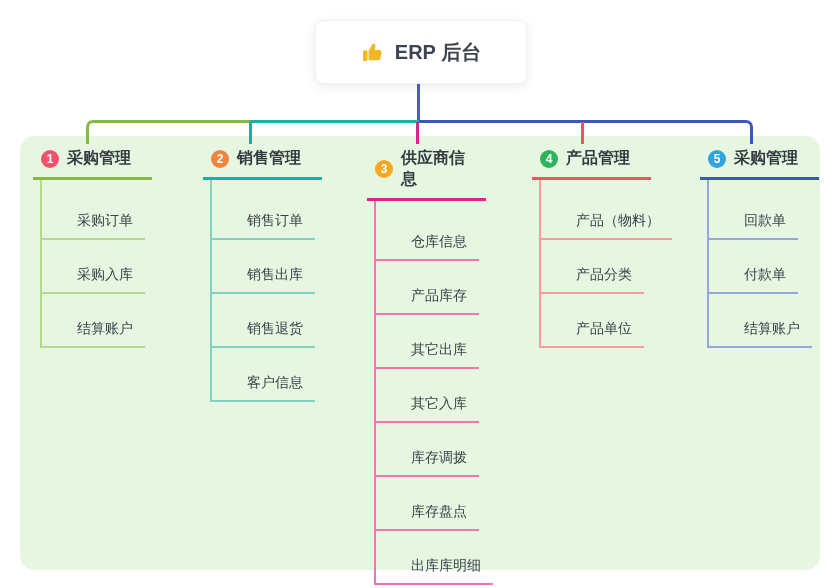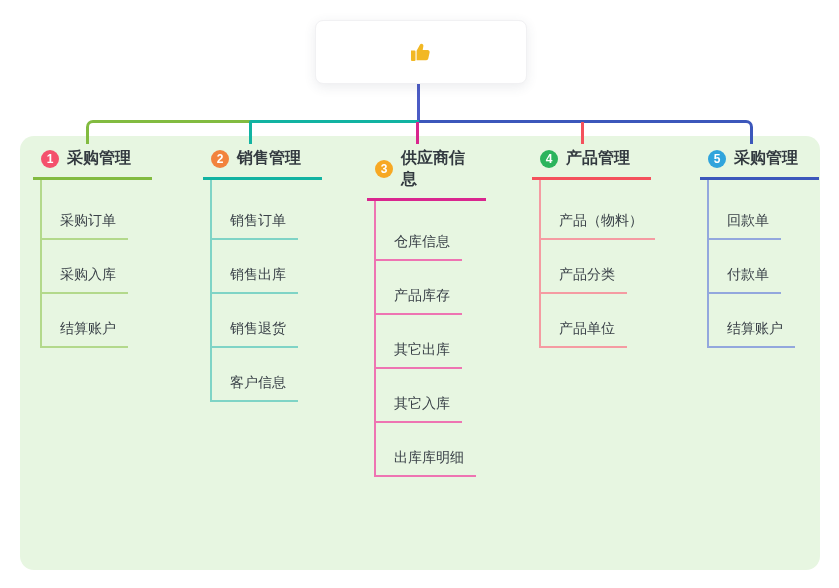--- a/index.html
+++ b/index.html
@@ -54,21 +54,21 @@
     background:var(--badge);color:#fff;
     font-size:12px;font-weight:700;line-height:18px;text-align:center;
   }
   .children{
     margin-left:7px;padding-top:6px;
     border-left:2px solid var(--cline);
   }
   .child{
     height:54px;box-sizing:border-box;width:max-content;
     display:flex;align-items:flex-end;
-    padding:0 12px 8px 18px;
+    padding:0 12px 8px 35px;
     border-bottom:2px solid var(--cline);
     font-size:14px;color:#3a4148;
     cursor:pointer;
   }
   #branch-0{left:33px;}
   #branch-1{left:203px;}
   #branch-2{left:367px;}
   #branch-3{left:532px;}
   #branch-4{left:700px;}
 </style>
@@ -86,20 +86,21 @@
   <div class="conn conn-fill" id="conn-magenta" style="color: rgb(217, 38, 142); border-color: rgb(217, 38, 142);"></div>
   <div class="conn conn-fill" id="conn-red" style="color: rgb(244, 81, 92); border-color: rgb(244, 81, 92);"></div>
 
   <div class="root-node">
     <span class="thumb">
       <svg viewBox="0 0 24 24" width="24" height="24" fill="#f2b824" xmlns="http://www.w3.org/2000/svg">
         <path d="M2 10.5h3.6c.5 0 .9.4.9.9v8.7c0 .5-.4.9-.9.9H2.9a.9.9 0 0 1-.9-.9v-9.6z"></path>
         <path d="M7.6 20.2V10.8l3.3-6.1c.3-.6.9-1 1.6-1 1.2 0 2.1 1.1 1.9 2.3l-.7 3.9h4.9c1.3 0 2.3 1.2 2 2.5l-1.3 6.2a2.1 2.1 0 0 1-2.1 1.7H8.5c-.5 0-.9-.1-.9-.1z"></path>
       </svg>
     </span>
+    <span>ERP 后台</span>
   </div>
 
   <div class="branch" id="branch-0" style="--badge: #f4516c; --line: #82bb40; --cline: #b3d98b;">
     <div class="branch-title">
       <span class="badge">1</span>
       <span>采购管理</span>
     </div>
     <div class="children">
       <div class="child">
           <span>采购订单</span>
@@ -146,20 +147,26 @@
       <div class="child">
           <span>产品库存</span>
         </div>
       <div class="child">
           <span>其它出库</span>
         </div>
       <div class="child">
           <span>其它入库</span>
         </div>
       <div class="child">
+          <span>库存调拨</span>
+        </div>
+      <div class="child">
+          <span>库存盘点</span>
+        </div>
+      <div class="child">
           <span>出库库明细</span>
         </div>
     </div>
   </div>
 
   <div class="branch" id="branch-3" style="--badge: #2bb45c; --line: #f4515c; --cline: #f59ba2;">
     <div class="branch-title">
       <span class="badge">4</span>
       <span>产品管理</span>
     </div>

